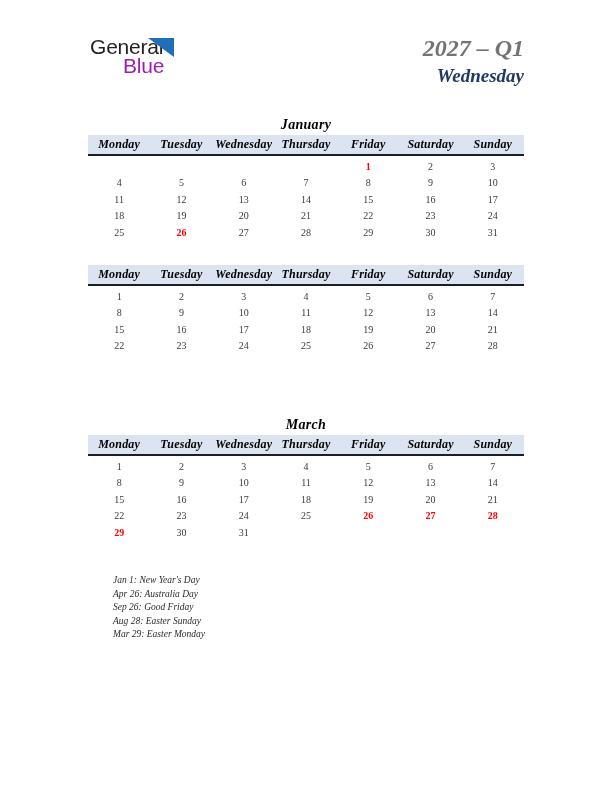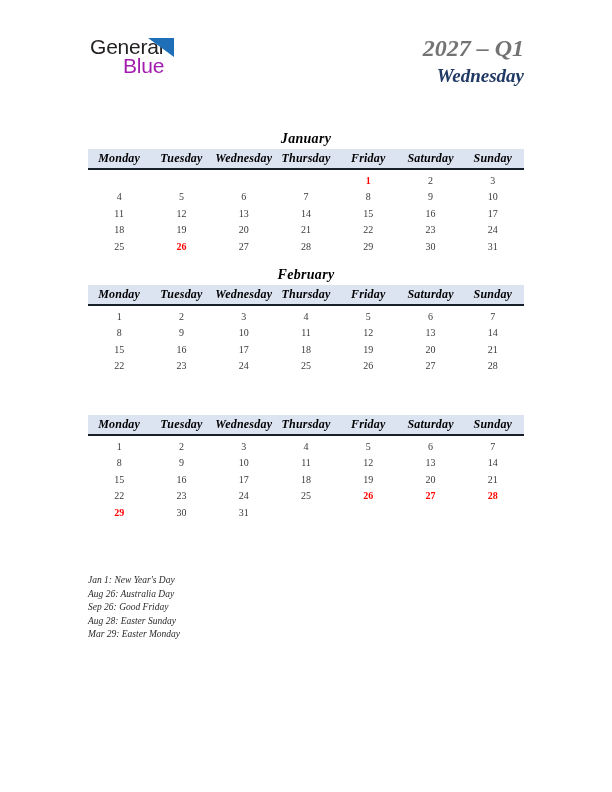--- a/index.html
+++ b/index.html
@@ -81,21 +81,21 @@
     line-height: 24px;
     white-space: nowrap;
   }
 
   
   .month-block {
     position: absolute;
     left: 88px;
     width: 436px;
   }
-  #month-0 { top: 129px; }
+  #month-0 { top: 115px; }
   #month-1 { top: 265px; }
   #month-2 { top: 415px; }
 
   .month-title {
     text-align: center;
     font-family: "Liberation Serif", "DejaVu Serif", serif;
     font-style: italic;
     font-weight: bold;
     font-size: 14px;
     color: #000000;
@@ -145,20 +145,21 @@
     top: 574px;
     width: 300px;
   }
   .holiday-item {
     font-family: "Liberation Serif", "DejaVu Serif", serif;
     font-style: italic;
     font-size: 9.5px;
     color: #2b2b2b;
     line-height: 13.6px;
     white-space: nowrap;
+    margin-left: 25px;
   }
 </style>
 </head>
 <body>
 
 <div class="header">
 
   <div class="logo">
     <span class="logo-general">General</span>
     <span class="logo-tri">
@@ -233,21 +234,20 @@
           <td class="">27</td>
           <td class="">28</td>
           <td class="">29</td>
           <td class="">30</td>
           <td class="">31</td>
         </tr>
       </tbody>
     </table>
   </div>
 <div class="month-block" id="month-1">
-    <div class="month-title">February</div>
     <table class="cal">
       <thead>
         <tr>
           <th>Monday</th>
           <th>Tuesday</th>
           <th>Wednesday</th>
           <th>Thursday</th>
           <th>Friday</th>
           <th>Saturday</th>
           <th>Sunday</th>
@@ -287,20 +287,21 @@
           <td class="">24</td>
           <td class="">25</td>
           <td class="">26</td>
           <td class="">27</td>
           <td class="">28</td>
         </tr>
       </tbody>
     </table>
   </div>
 <div class="month-block" id="month-2">
+    <div class="month-title">March</div>
     <table class="cal">
       <thead>
         <tr>
           <th>Monday</th>
           <th>Tuesday</th>
           <th>Wednesday</th>
           <th>Thursday</th>
           <th>Friday</th>
           <th>Saturday</th>
           <th>Sunday</th>
@@ -351,17 +352,17 @@
           <td class="empty"></td>
           <td class="empty"></td>
           <td class="empty"></td>
         </tr>
       </tbody>
     </table>
   </div>
 
 <div class="holiday-list">
     <div class="holiday-item">Jan 1: New Year's Day</div>
-    <div class="holiday-item">Aug 26: Australia Day</div>
+    <div class="holiday-item">Apr 26: Australia Day</div>
     <div class="holiday-item">Sep 26: Good Friday</div>
     <div class="holiday-item">Aug 28: Easter Sunday</div>
     <div class="holiday-item">Mar 29: Easter Monday</div>
   </div>
 
 </body></html>

